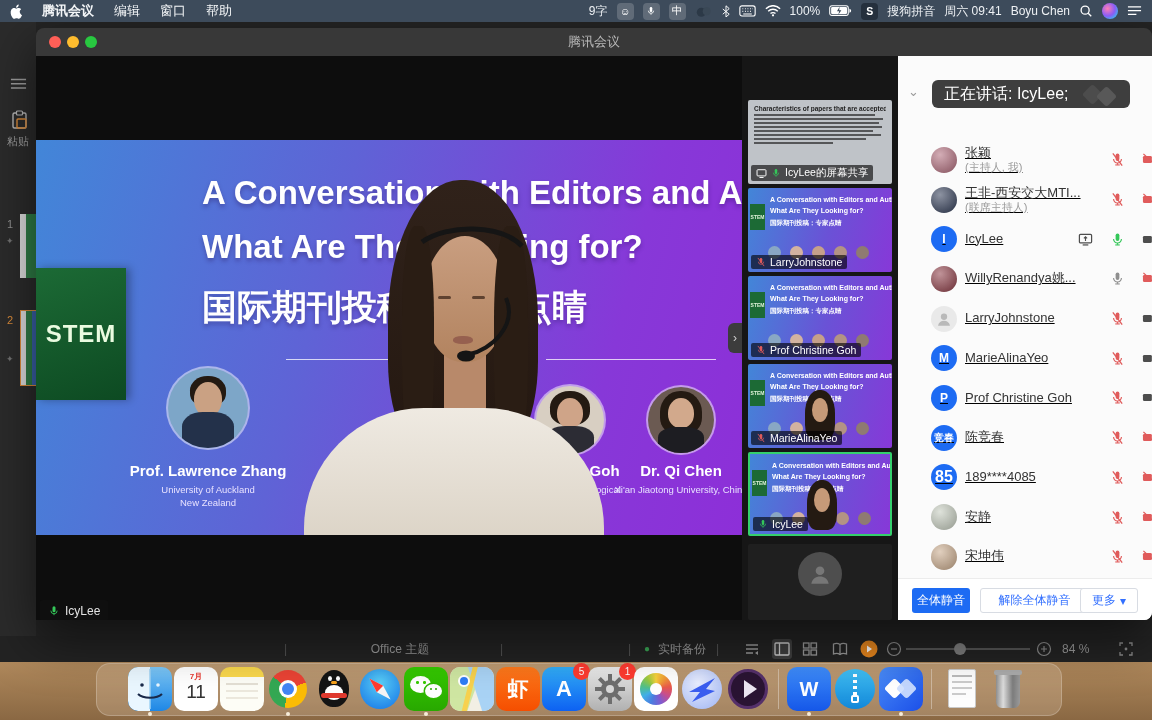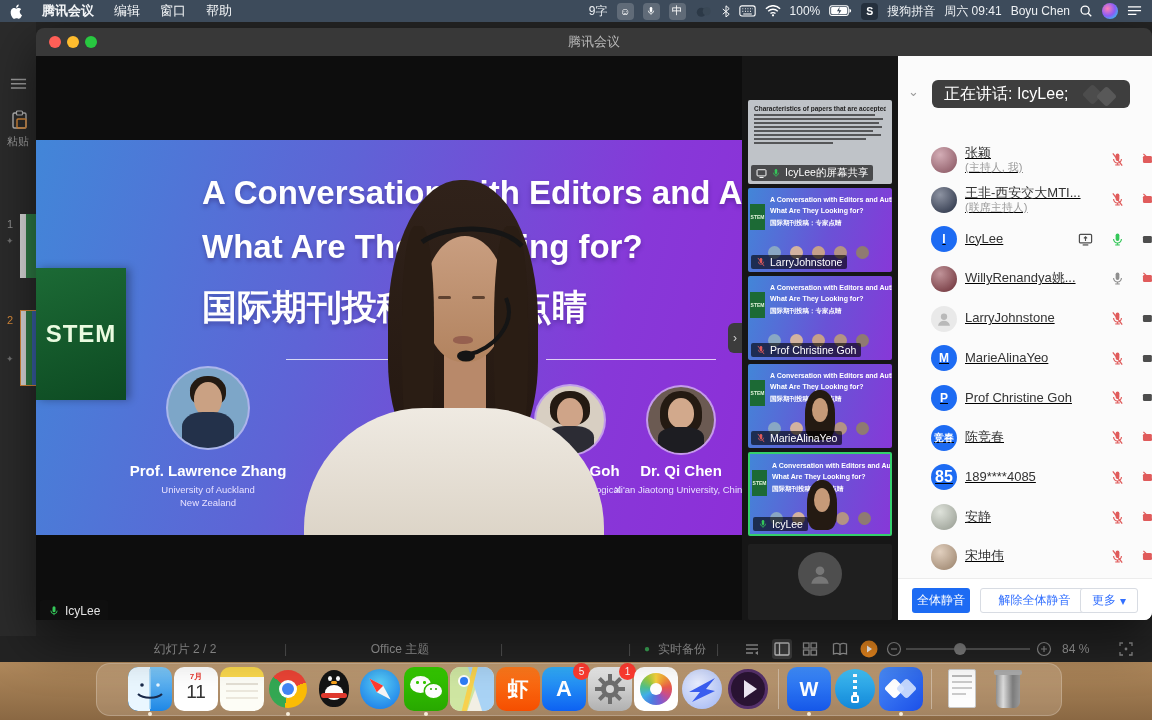--- a/index.html
+++ b/index.html
@@ -223,21 +223,20 @@
   <span class="num" style="top:196px;">1</span>
   <span class="star" style="top:214px;">✦</span>
   <div class="thumb-sliver" style="top:192px;height:64px;"></div>
   <span class="num" style="top:292px;color:#d98a3a;">2</span>
   <span class="star" style="top:332px;">✦</span>
   <div class="thumb-sliver" style="top:288px;height:74px;border:1.5px solid #d98a3a;border-right:none;
        background:linear-gradient(90deg,#dcdcdc 30%,#2f7d46 30% 70%,#3a62a8 70%);"></div>
 </div>
 
 <div id="wps-statusbar">
-  <span class="sb" style="left:120px;width:130px;text-align:center;">幻灯片 2 / 2</span>
   <span class="sb div" style="left:284px;">|</span>
   <span class="sb" style="left:340px;width:120px;text-align:center;">Office 主题</span>
   <span class="sb div" style="left:500px;">|</span>
   <span class="sb div" style="left:628px;">|</span>
   <span class="sb" style="left:644px;color:#3aa655;font-size:10px;">●</span>
   <span class="sb" style="left:658px;">实时备份</span>
   <span class="sb div" style="left:716px;">|</span>
   <span class="sb-ic" style="left:744px;">
     <svg viewBox="0 0 16 16">
         <path d="M2 4h12M2 8h12M2 12h7" stroke="#9a9a9a" stroke-width="1.4"></path>

